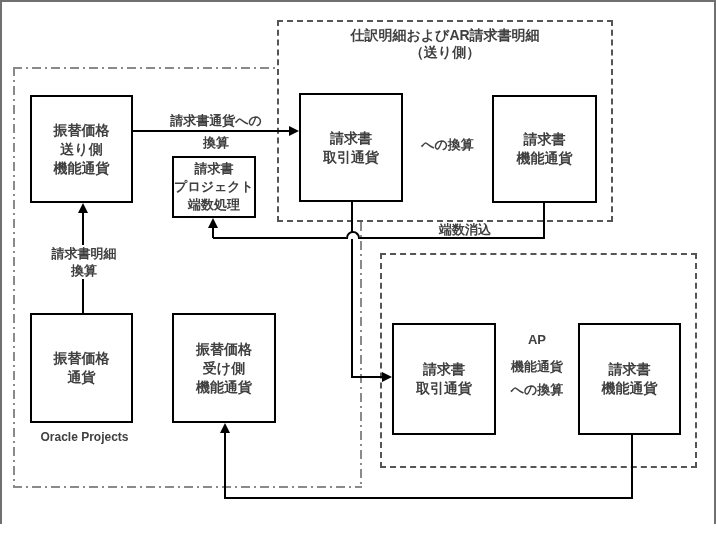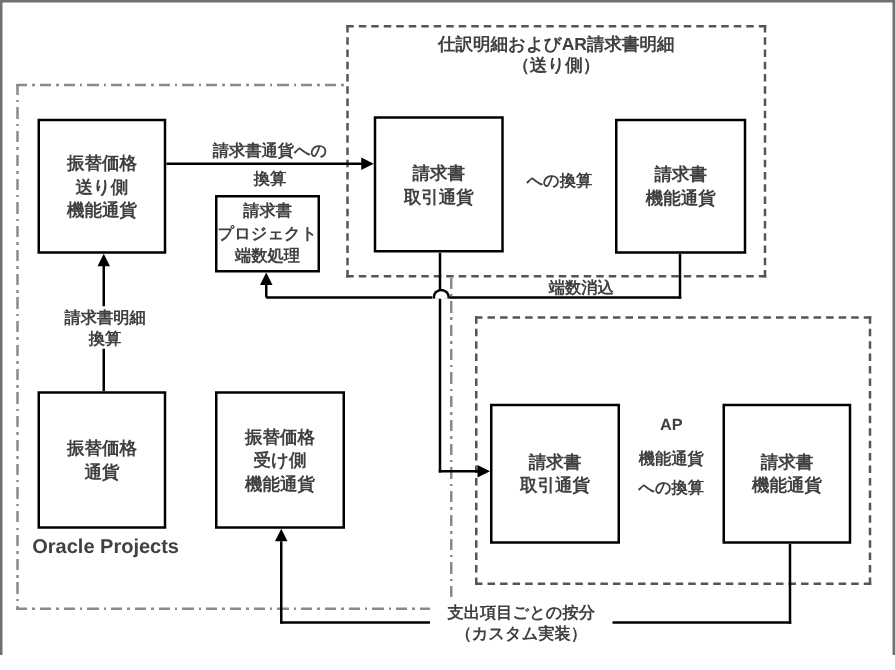--- a/index.html
+++ b/index.html
@@ -91,26 +91,22 @@
   <div class="lbl" style="left:498px;top:358px;width:78px;">機能通貨</div>
   <div class="lbl" style="left:498px;top:381px;width:78px;">への換算</div>
 
   <div class="lbl lbl-bg" style="left:40px;top:245px;width:84px;">
     <div>請求書明細</div>
     <div>換算</div>
   </div>
 
   <div class="lbl" style="left:425px;top:221px;width:80px;">端数消込</div>
 
-  <div class="lbl lbl-bg" style="left:344px;top:481px;width:142px;">
-    <div>支出項目ごとの按分</div>
-    <div>（カスタム実装）</div>
-  </div>
 
-  <div class="lbl" style="left:17px;top:429px;width:135px;font-size:16px;">
+  <div class="lbl" style="left:17px;top:429px;width:135px;font-size:12px;">
     <div>Oracle Projects</div>
   </div>
 
   <div class="box" style="left:30px;top:95px;width:103px;height:108px;">
     <span>振替価格</span>
     <span>送り側</span>
     <span>機能通貨</span>
   </div>
 
   <div class="box" style="left:30px;top:313px;width:103px;height:110px;">

